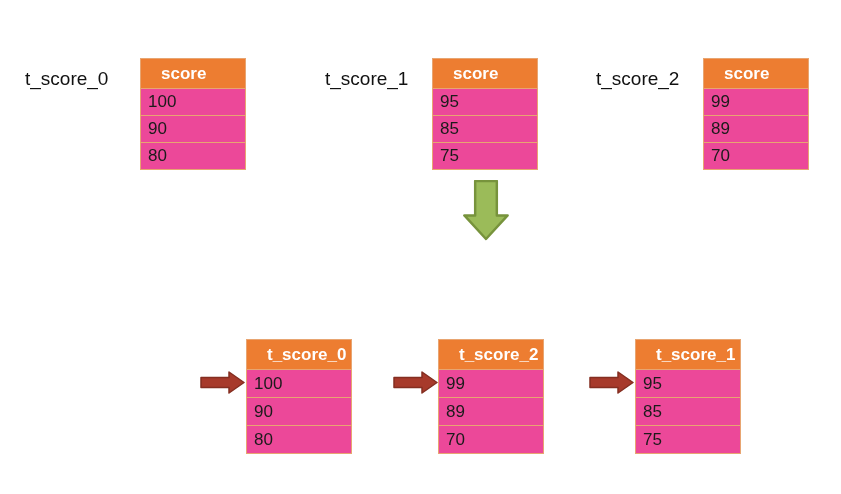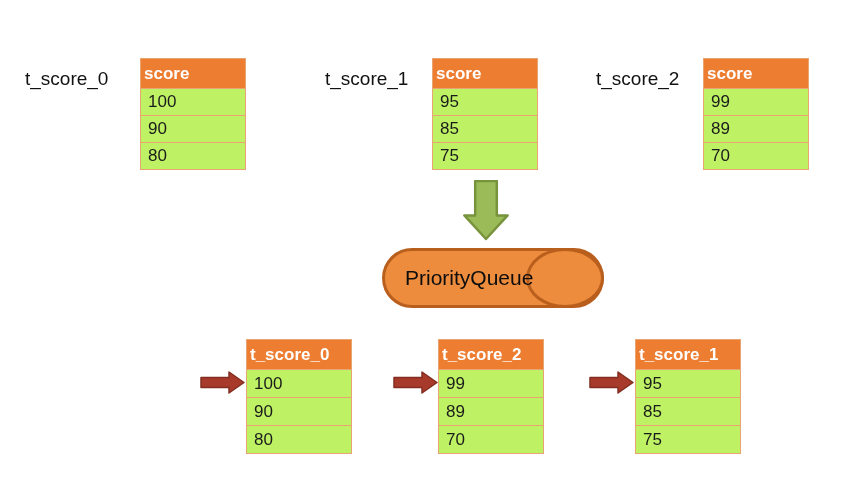--- a/index.html
+++ b/index.html
@@ -9,25 +9,25 @@
   }
   .tbl-label{
     position:absolute;font-size:19px;line-height:24px;color:#111;white-space:nowrap;
   }
   .score-table{
     position:absolute;width:106px;box-sizing:border-box;
     border:1px solid var(--table-border);background:#fff;
   }
   .thead{
     background:var(--header-orange);color:#ffffff;font-weight:bold;font-size:17px;
-    height:29px;line-height:29px;padding-left:3px;box-sizing:border-box;
+    height:29px;line-height:29px;padding-left:20px;box-sizing:border-box;
   }
   .trow{
     font-size:17px;color:#1b1b1b;padding-left:7px;box-sizing:border-box;
-    border-top:1px solid var(--table-border);background:#bef264;
+    border-top:1px solid var(--table-border);background:#ec4899;
   }
   .top-tbl .trow{height:27px;line-height:26px;}
   .bot-tbl .trow{height:28px;line-height:27px;}
   .down-arrow{position:absolute;left:462px;top:180px;width:48px;height:61px;}
   .down-arrow polygon{fill:var(--green-arrow-fill);stroke:var(--green-arrow-border);stroke-width:2.5;stroke-linejoin:round;}
   .right-arrow{position:absolute;width:45px;height:23px;top:371px;}
   .right-arrow polygon{fill:var(--red-arrow-fill);stroke:var(--red-arrow-border);stroke-width:1.5;stroke-linejoin:round;}
   .queue{
     position:absolute;left:382px;top:248px;width:222px;height:60px;box-sizing:border-box;
     background:var(--queue-fill);border:3px solid var(--queue-border);border-radius:30px;
@@ -66,24 +66,20 @@
     <div class="thead">score</div>
     <div class="trow">99</div>
     <div class="trow">89</div>
     <div class="trow">70</div>
   </div>
 
   <svg class="down-arrow" viewBox="0 0 48 62">
     <polygon points="13,1 35,1 35,36 46,36 24,60 2,36 13,36"></polygon>
   </svg>
 
-  <div class="queue">
-    <div class="queue-cap"></div>
-    <div class="queue-label">PriorityQueue</div>
-  </div>
 
   <svg class="right-arrow" style="left:200px" viewBox="0 0 45 23">
     <polygon points="1,6.5 29,6.5 29,1 44,11.5 29,22 29,16.5 1,16.5"></polygon>
   </svg>
   <svg class="right-arrow" style="left:393px" viewBox="0 0 45 23">
     <polygon points="1,6.5 29,6.5 29,1 44,11.5 29,22 29,16.5 1,16.5"></polygon>
   </svg>
   <svg class="right-arrow" style="left:589px" viewBox="0 0 45 23">
     <polygon points="1,6.5 29,6.5 29,1 44,11.5 29,22 29,16.5 1,16.5"></polygon>
   </svg>

